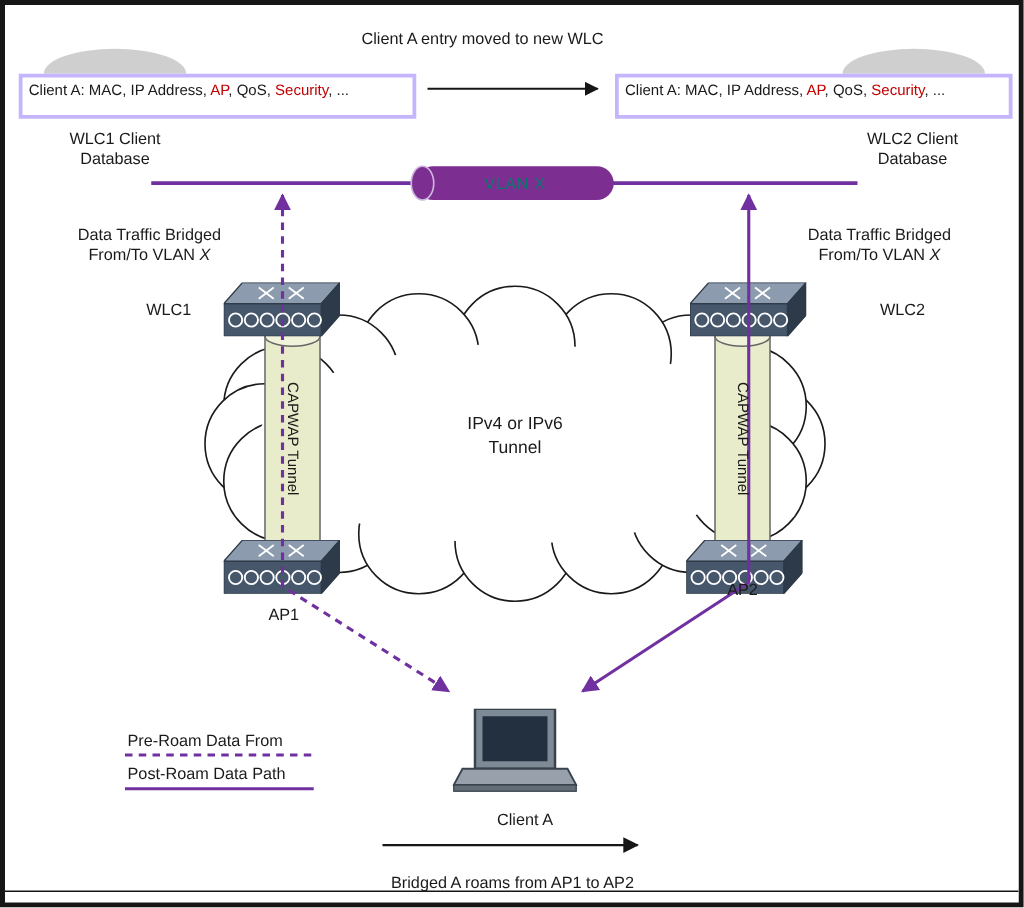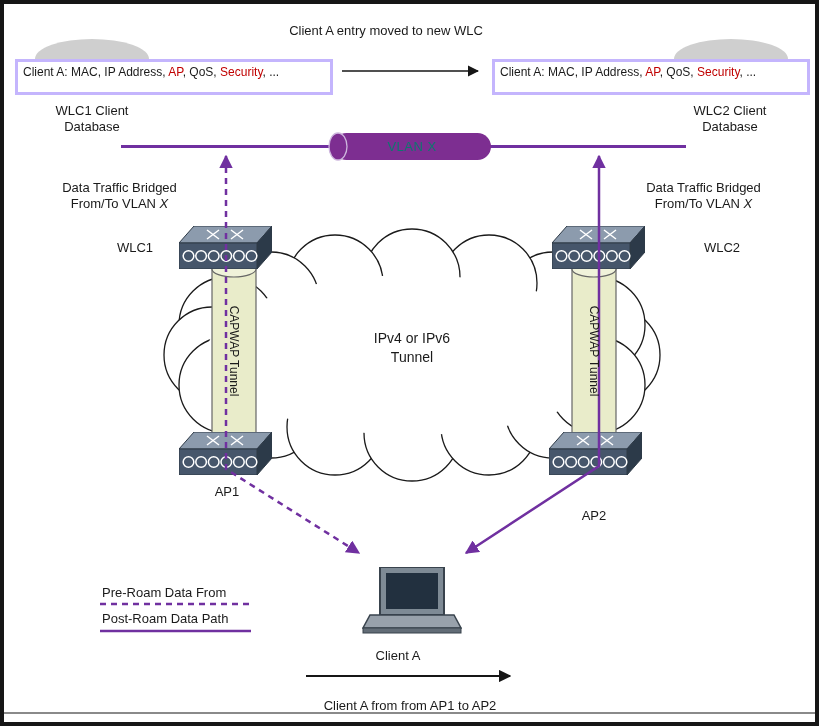--- a/index.html
+++ b/index.html
@@ -138,29 +138,29 @@
     <span style="display:block;"><span>From/To VLAN </span><span class="it">X</span></span>
   </div>
   <div class="lbl center" style="left:602px;top:176px;width:195px;">
     <span style="display:block;">Data Traffic Bridged</span>
     <span style="display:block;"><span>From/To VLAN </span><span class="it">X</span></span>
   </div>
 
   <div class="lbl center" style="left:95px;top:236px;width:72px;">WLC1</div>
   <div class="lbl center" style="left:682px;top:236px;width:72px;">WLC2</div>
   <div class="lbl center" style="left:183px;top:480px;width:80px;">AP1</div>
-  <div class="lbl center" style="left:550px;top:504px;width:80px;">AP2</div>
+  <div class="lbl center" style="left:550px;top:460px;width:80px;">AP2</div>
 
   <div class="lbl center vtext" style="left:150px;top:339px;width:160px;">CAPWAP Tunnel</div>
   <div class="lbl center vtext" style="left:510px;top:339px;width:160px;">CAPWAP Tunnel</div>
 
   <div class="lbl center two-line" style="left:308px;top:325px;width:200px;font-size:14px;line-height:19px;">
     <span>IPv4 or IPv6</span>
     <span>Tunnel</span>
   </div>
 
   <div class="lbl" style="left:98px;top:581px;">Pre-Roam Data From</div>
   <div class="lbl" style="left:98px;top:607px;">Post-Roam Data Path</div>
 
-  <div class="lbl center" style="left:344px;top:644px;width:100px;">Client A</div>
-  <div class="lbl center" style="left:256px;top:694px;width:300px;">Client A from from AP1 to AP2</div>
+  <div class="lbl center" style="left:366px;top:644px;width:100px;">Client A</div>
+  <div class="lbl center" style="left:256px;top:694px;width:300px;">Bridged A roams from AP1 to AP2</div>
 
 </div>
 
 </body></html>

